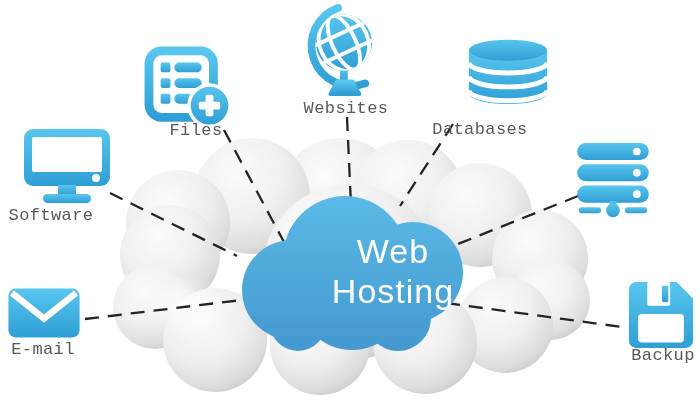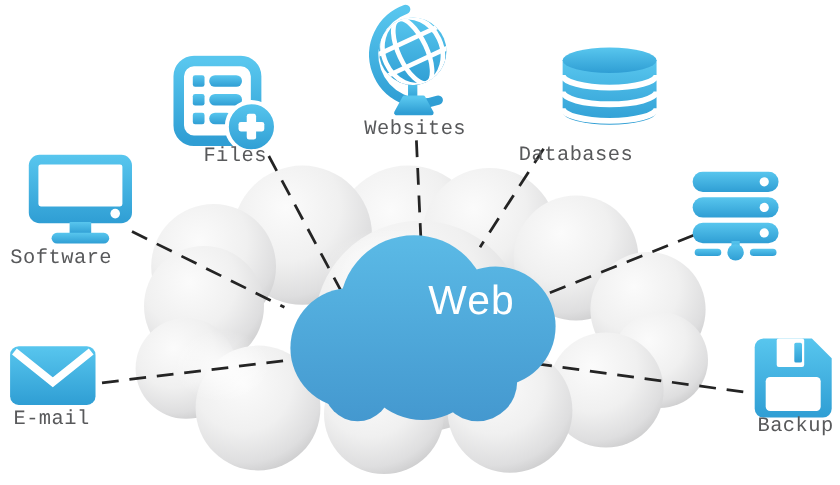--- a/index.html
+++ b/index.html
@@ -79,20 +79,21 @@
       <circle cx="292" cy="290" r="50"></circle>
       <circle cx="413" cy="272" r="50"></circle>
       <circle cx="298" cy="323" r="28"></circle>
       <circle cx="398" cy="318" r="33"></circle>
       <circle cx="352" cy="296" r="54"></circle>
     </g>
   </svg>
 
   <div class="cloud-title">
     <span>Web</span>
+    <span>Hosting</span>
   </div>
 
   <div class="icon" style="left:23px;top:128px;width:90px;height:76px">
     <svg viewBox="0 0 90 76">
       <defs>
           <linearGradient id="gmon" x1="0" y1="0" x2="0" y2="1">
         <stop offset="0" stop-color="#58c6ee"></stop>
             <stop offset="1" stop-color="#2f9ed4"></stop>
       </linearGradient>
         </defs>

